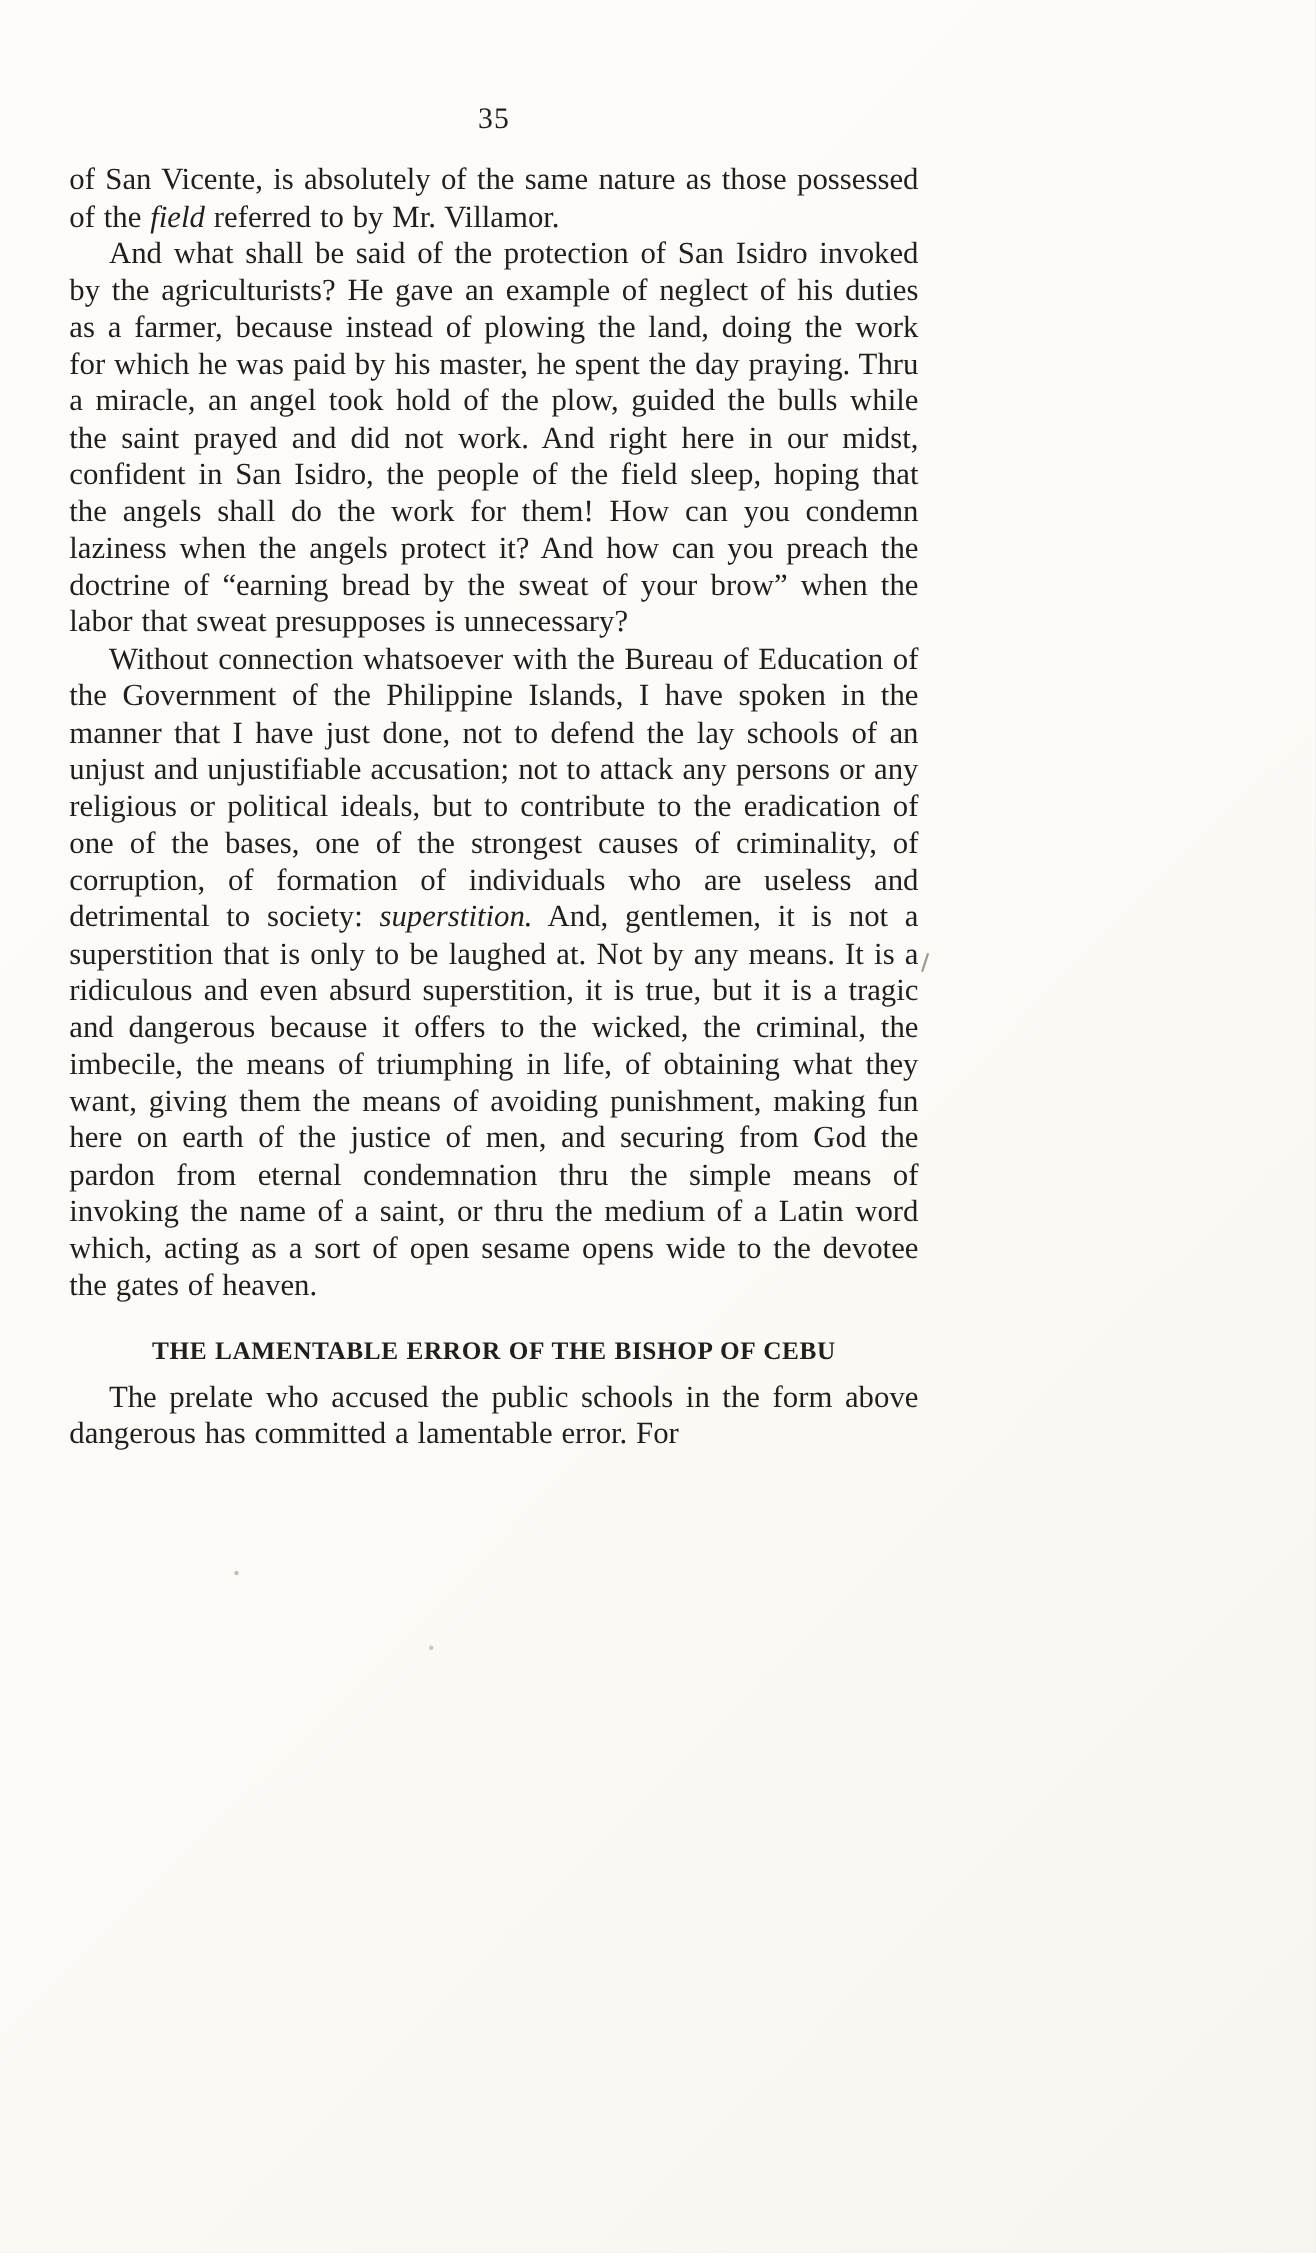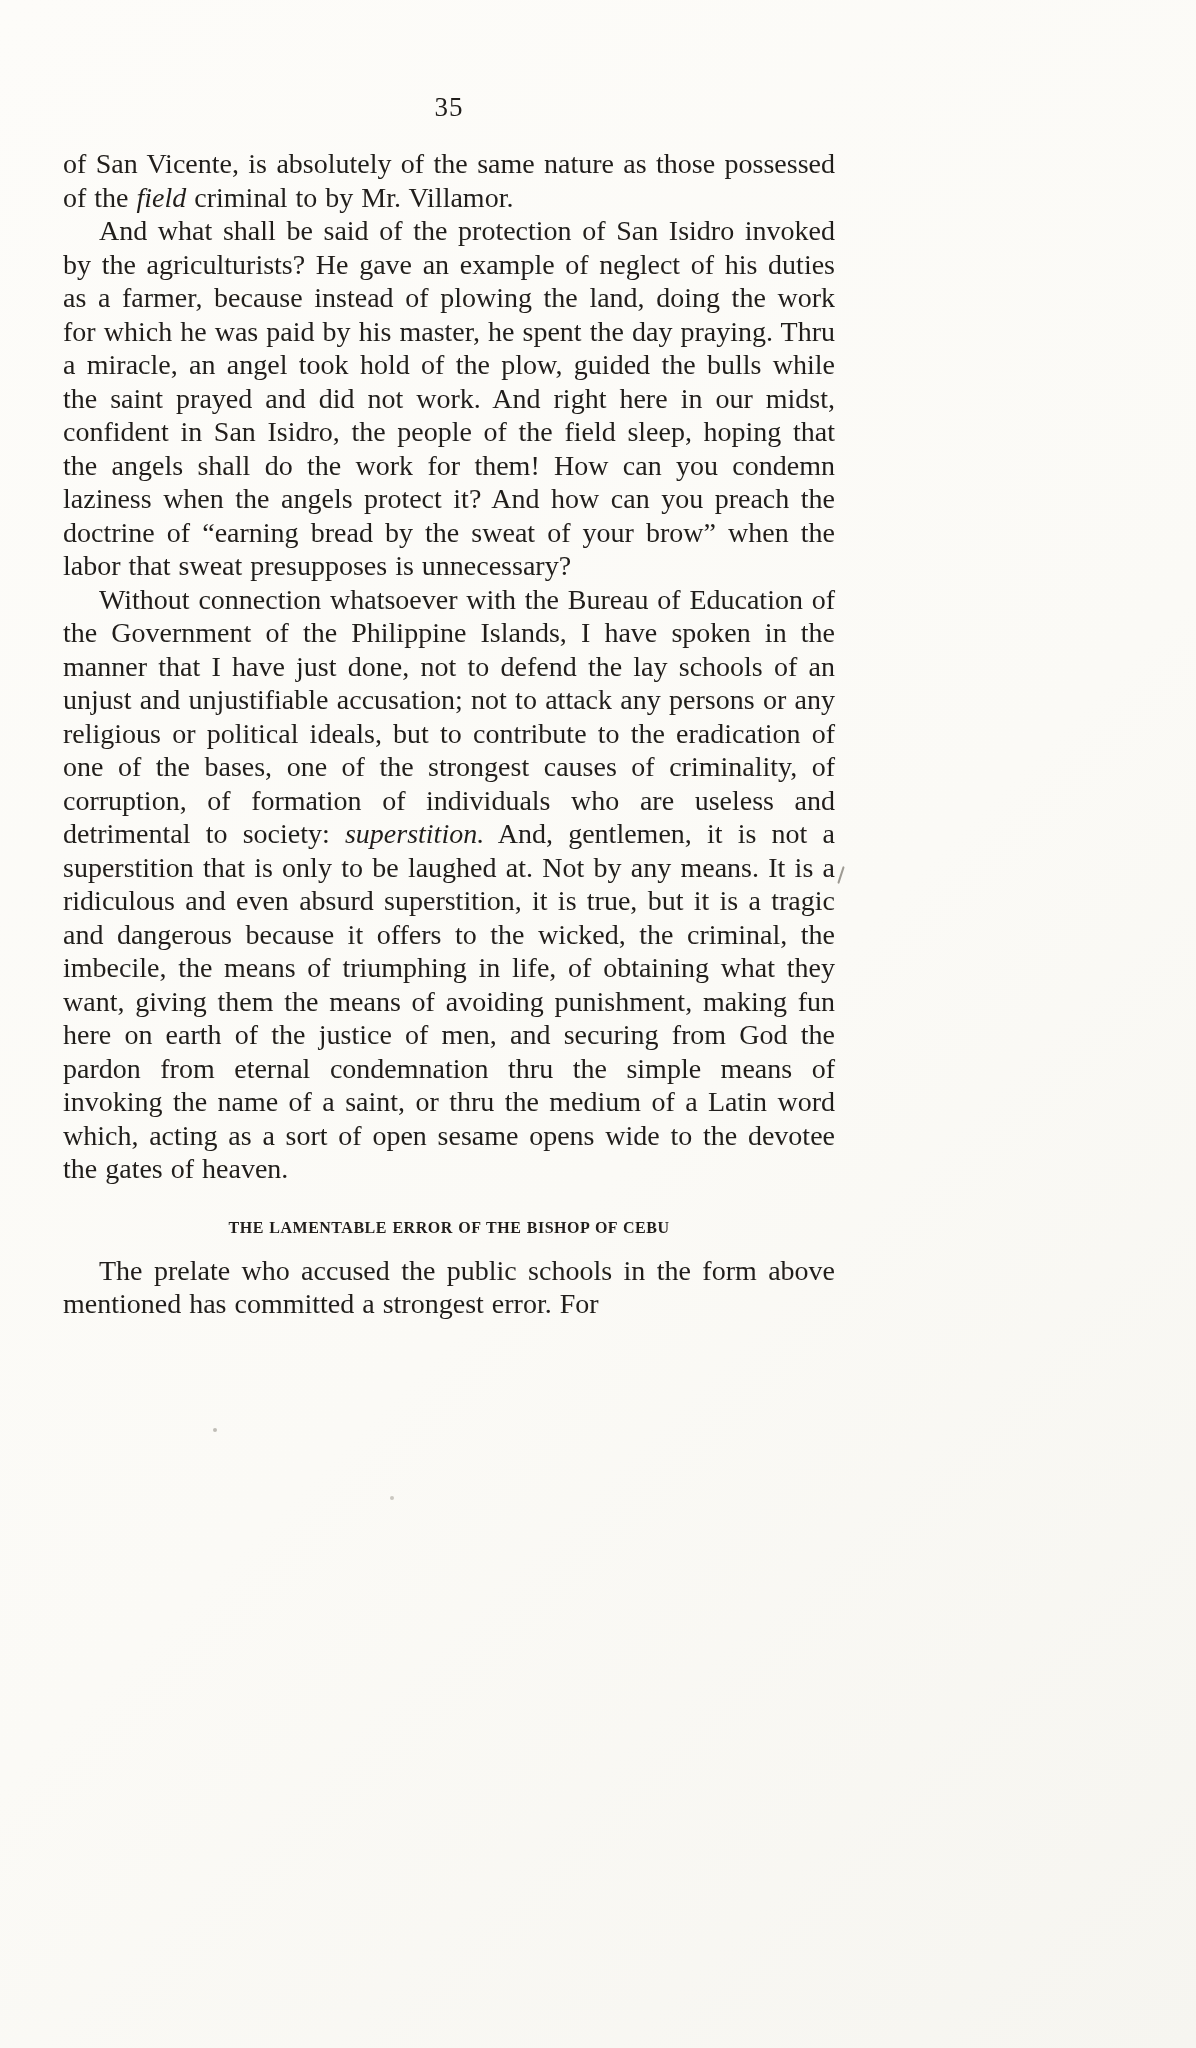--- a/index.html
+++ b/index.html
@@ -46,21 +46,21 @@
   }
   p.para.no-indent {
     text-indent: 0;
   }
   .italic {
     font-style: italic;
   }
   .section-heading {
     margin: 28px 0 12px 0;
     text-align: center;
-    font-size: 16px;
+    font-size: 23px;
     font-weight: 700;
     letter-spacing: 0.5px;
     line-height: 28px;
   }
   
   .scan-mark {
     position: absolute;
   }
   .scan-mark.slash {
     left: 840px;
@@ -94,29 +94,29 @@
 </head>
 <body>
 
 <div class="page">
   <div class="content">
 
     <div class="page-number">35</div>
 
     <div class="text-block">
 
-      <p class="para no-indent"><span>of San Vicente, is absolutely of the same nature as those possessed of the </span><span class="italic">field</span><span> criminal to by Mr. Villamor.</span></p>
+      <p class="para no-indent"><span>of San Vicente, is absolutely of the same nature as those possessed of the </span><span class="italic">field</span><span> referred to by Mr. Villamor.</span></p>
 
       <p class="para">And what shall be said of the protection of San Isidro invoked by the agriculturists?  He gave an example of neglect of his duties as a farmer, because instead of plowing the land, doing the work for which he was paid by his master, he spent the day praying.  Thru a miracle, an angel took hold of the plow, guided the bulls while the saint prayed and did not work.  And right here in our midst, confident in San Isidro, the people of the field sleep, hoping that the angels shall do the work for them!  How can you condemn laziness when the angels protect it?  And how can you preach the doctrine of “earning bread by the sweat of your brow” when the labor that sweat presupposes is unnecessary?</p>
 
       <p class="para"><span>Without connection whatsoever with the Bureau of Education of the Government of the Philippine Islands, I have spoken in the manner that I have just done, not to defend the lay schools of an unjust and unjustifiable accusation; not to attack any persons or any religious or political ideals, but to contribute to the eradication of one of the bases, one of the strongest causes of criminality, of corruption, of formation of individuals who are useless and detrimental to society: </span><span class="italic">superstition.</span><span>  And, gentlemen, it is not a superstition that is only to be laughed at.  Not by any means.  It is a ridiculous and even absurd superstition, it is true, but it is a tragic and dangerous because it offers to the wicked, the criminal, the imbecile, the means of triumphing in life, of obtaining what they want, giving them the means of avoiding punishment, making fun here on earth of the justice of men, and securing from God the pardon from eternal condemnation thru the simple means of invoking the name of a saint, or thru the medium of a Latin word which, acting as a sort of open sesame opens wide to the devotee the gates of heaven.</span></p>
 
       <h2 class="section-heading">THE LAMENTABLE ERROR OF THE BISHOP OF CEBU</h2>
 
-      <p class="para">The prelate who accused the public schools in the form above mentioned has committed a strongest error.  For</p>
+      <p class="para">The prelate who accused the public schools in the form above dangerous has committed a lamentable error.  For</p>
 
     </div>
   </div>
 
   <div class="scan-mark slash"></div>
   <div class="scan-mark dot1"></div>
   <div class="scan-mark dot2"></div>
 </div>
 
 </body></html>

